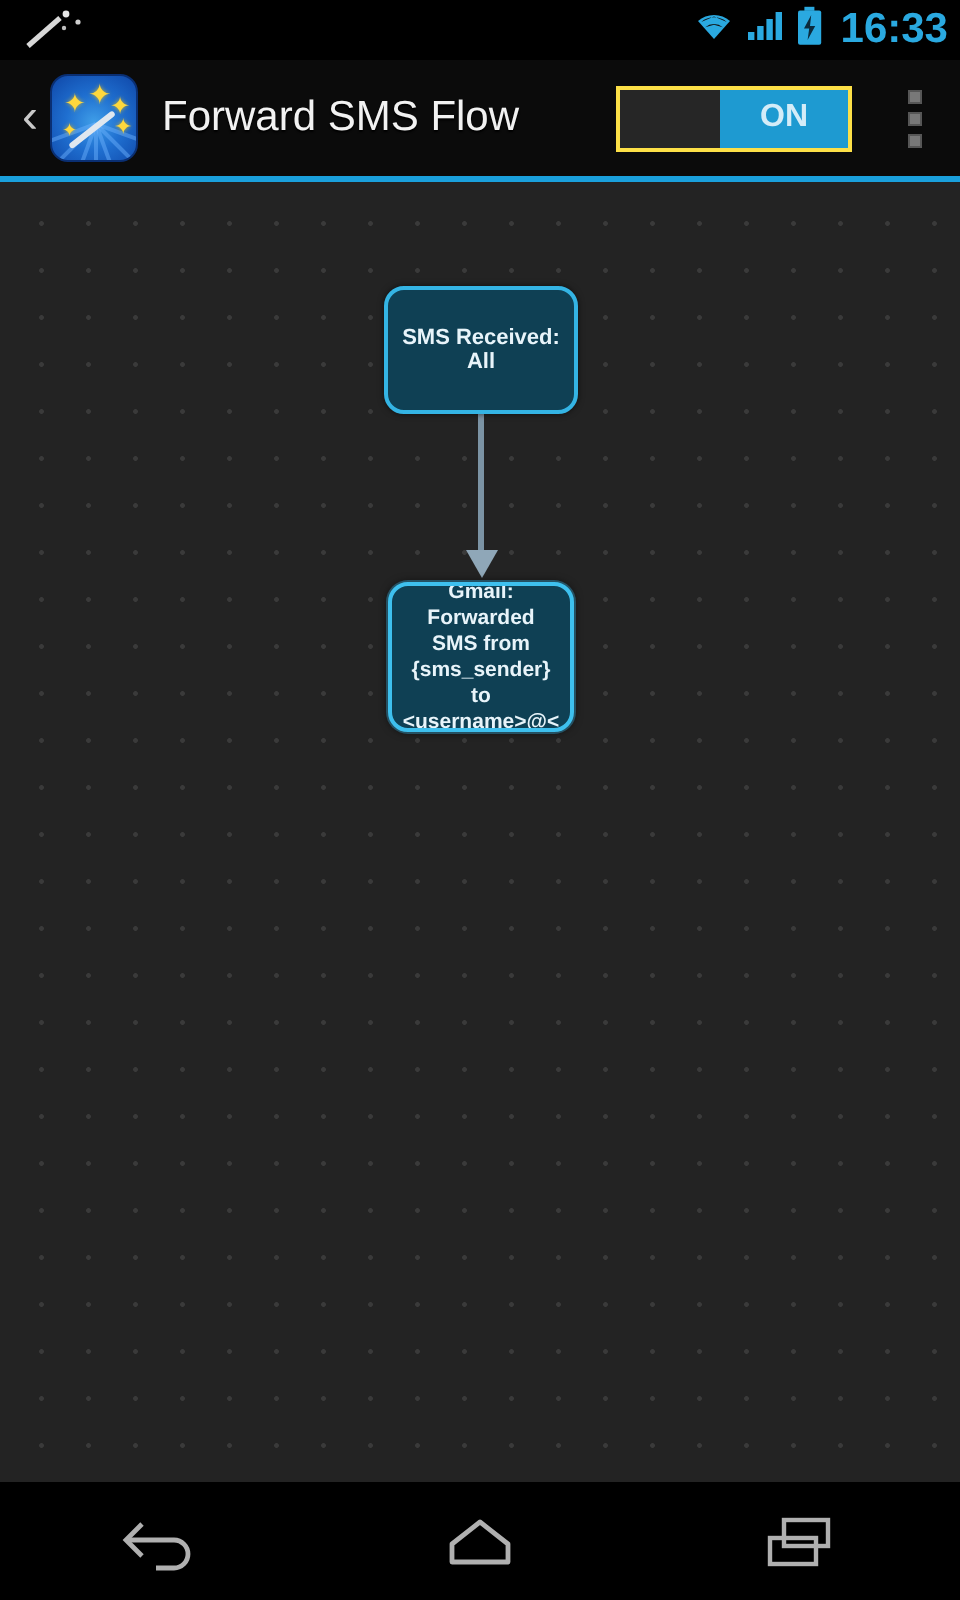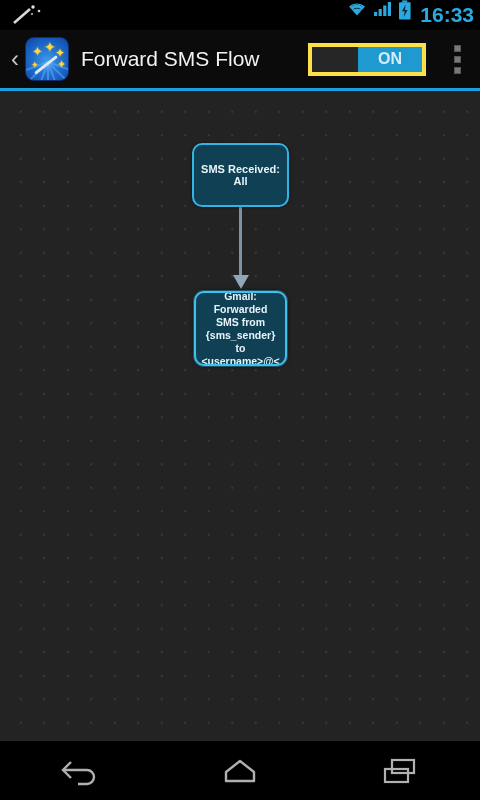--- a/index.html
+++ b/index.html
@@ -13,21 +13,21 @@
 
   
   #status-bar {
     position:absolute; top:0; left:0; width:480px; height:30px;
     background:#000;
     display:flex; align-items:center;
   }
   #status-left { position:absolute; left:10px; top:4px; width:34px; height:22px; }
   #status-right {
     position:absolute; right:6px; top:0; height:30px;
-    display:flex; align-items:flex-start; gap:5px;
+    display:flex; align-items:center; gap:5px;
   }
   #clock {
     color:#2aa9e0; font-size:21px; font-weight:bold;
     letter-spacing:0px; line-height:30px;
     margin-left:3px;
   }
 
   
   #action-bar {
     position:absolute; top:30px; left:0; width:480px; height:58px;
@@ -61,21 +61,21 @@
     text-shadow:0 0 2px rgba(255,200,0,.8);
   }
   #app-title {
     color:#f2f2f2; font-size:21px; font-weight:normal;
     margin-left:12px; white-space:nowrap;
     text-shadow:0 1px 1px #000;
     flex:1;
   }
   #power-toggle {
     width:118px; height:33px; margin-right:14px;
-    background:#2b2b2b; border:4px solid #fde047;
+    background:#2b2b2b; border:2px solid #fde047;
     display:flex; flex:none; position:relative;
   }
   #power-toggle .track-off { flex:1; background:#262626; }
   #power-toggle .thumb-on {
     width:64px; background:#1e9ad1;
     display:flex; align-items:center; justify-content:center;
     color:#d4ecf8; font-size:16px; font-weight:bold;
   }
   #overflow-menu {
     width:34px; height:58px; margin-right:6px; flex:none;

